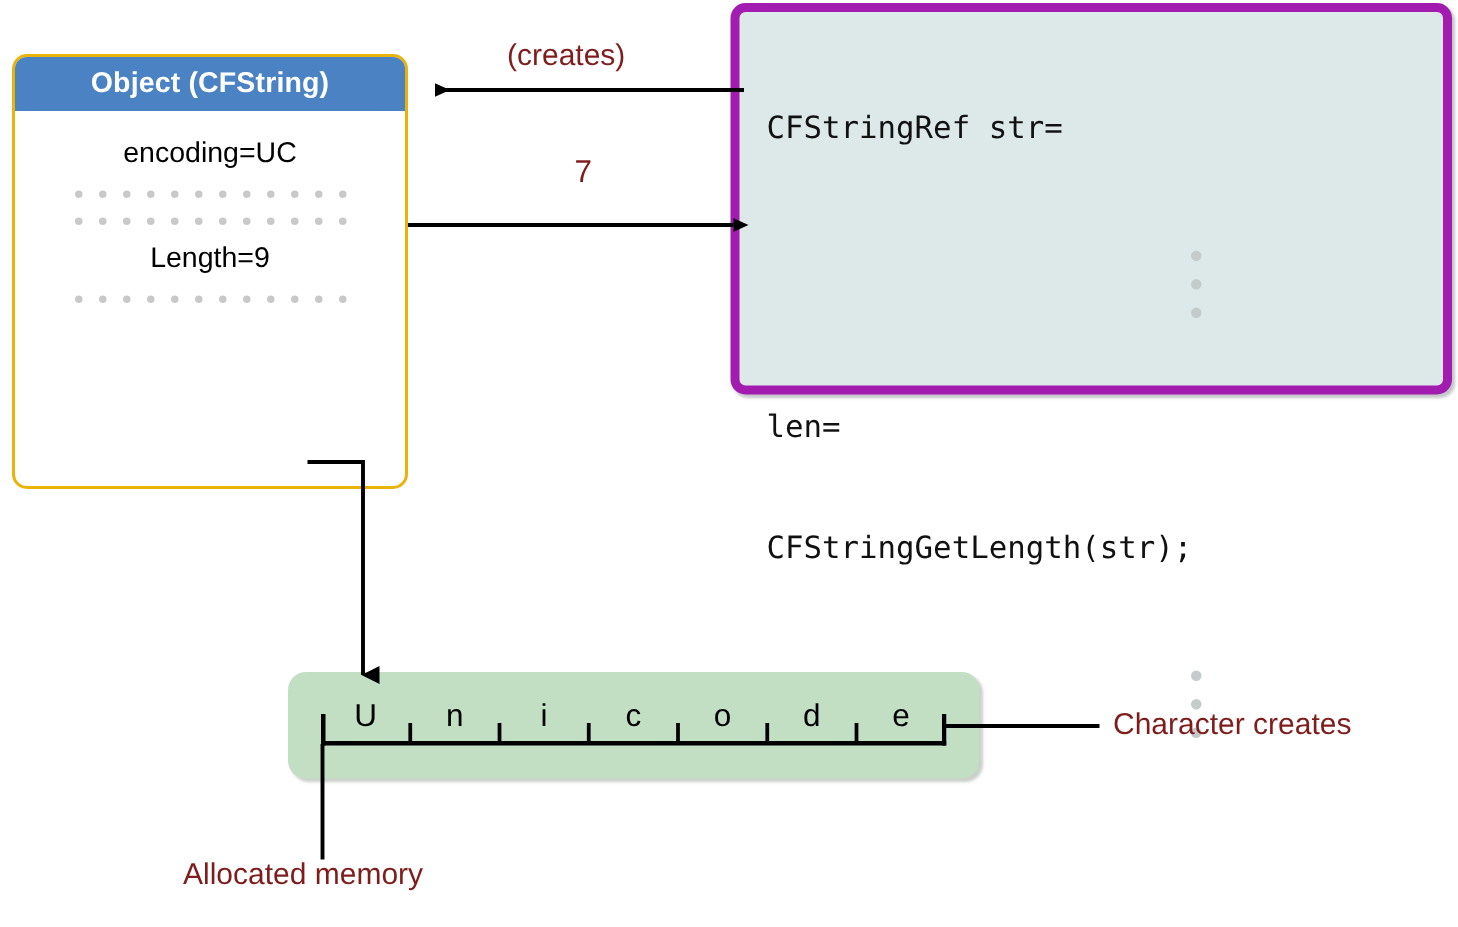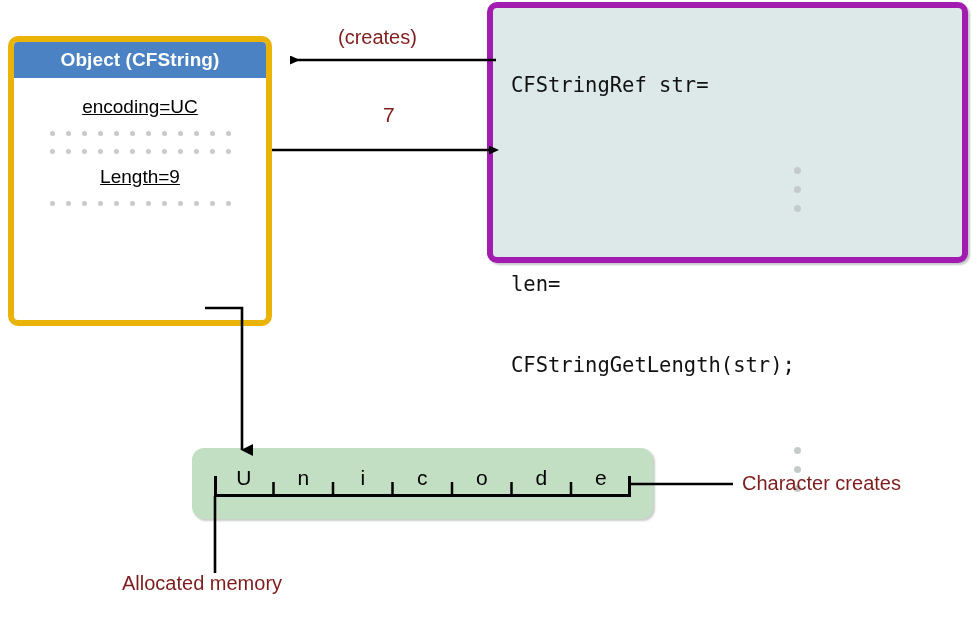--- a/index.html
+++ b/index.html
@@ -17,21 +17,21 @@
     overflow: hidden;
   }
   
   #object-box {
     position: absolute;
     left: 8px;
     top: 36px;
     width: 264px;
     height: 290px;
     box-sizing: border-box;
-    border: 6px solid #eab308;
+    border: 2px solid #eab308;
     border-radius: 10px;
     background: #ffffff;
     overflow: hidden;
   }
   #object-header {
     height: 36px;
     background: #4a82c3;
     color: #ffffff;
     font-size: 19px;
     font-weight: bold;
@@ -40,21 +40,20 @@
     justify-content: center;
     letter-spacing: 0.1px;
   }
   .obj-row {
     height: 34px;
     display: flex;
     align-items: center;
     justify-content: center;
     font-size: 19px;
     color: #000000;
-    text-decoration: underline;
   }
   .obj-row.first { margin-top: 12px; }
   .dot-sep {
     height: 18px;
     display: flex;
     align-items: center;
     justify-content: center;
     gap: 11px;
     padding: 0 24px;
   }

